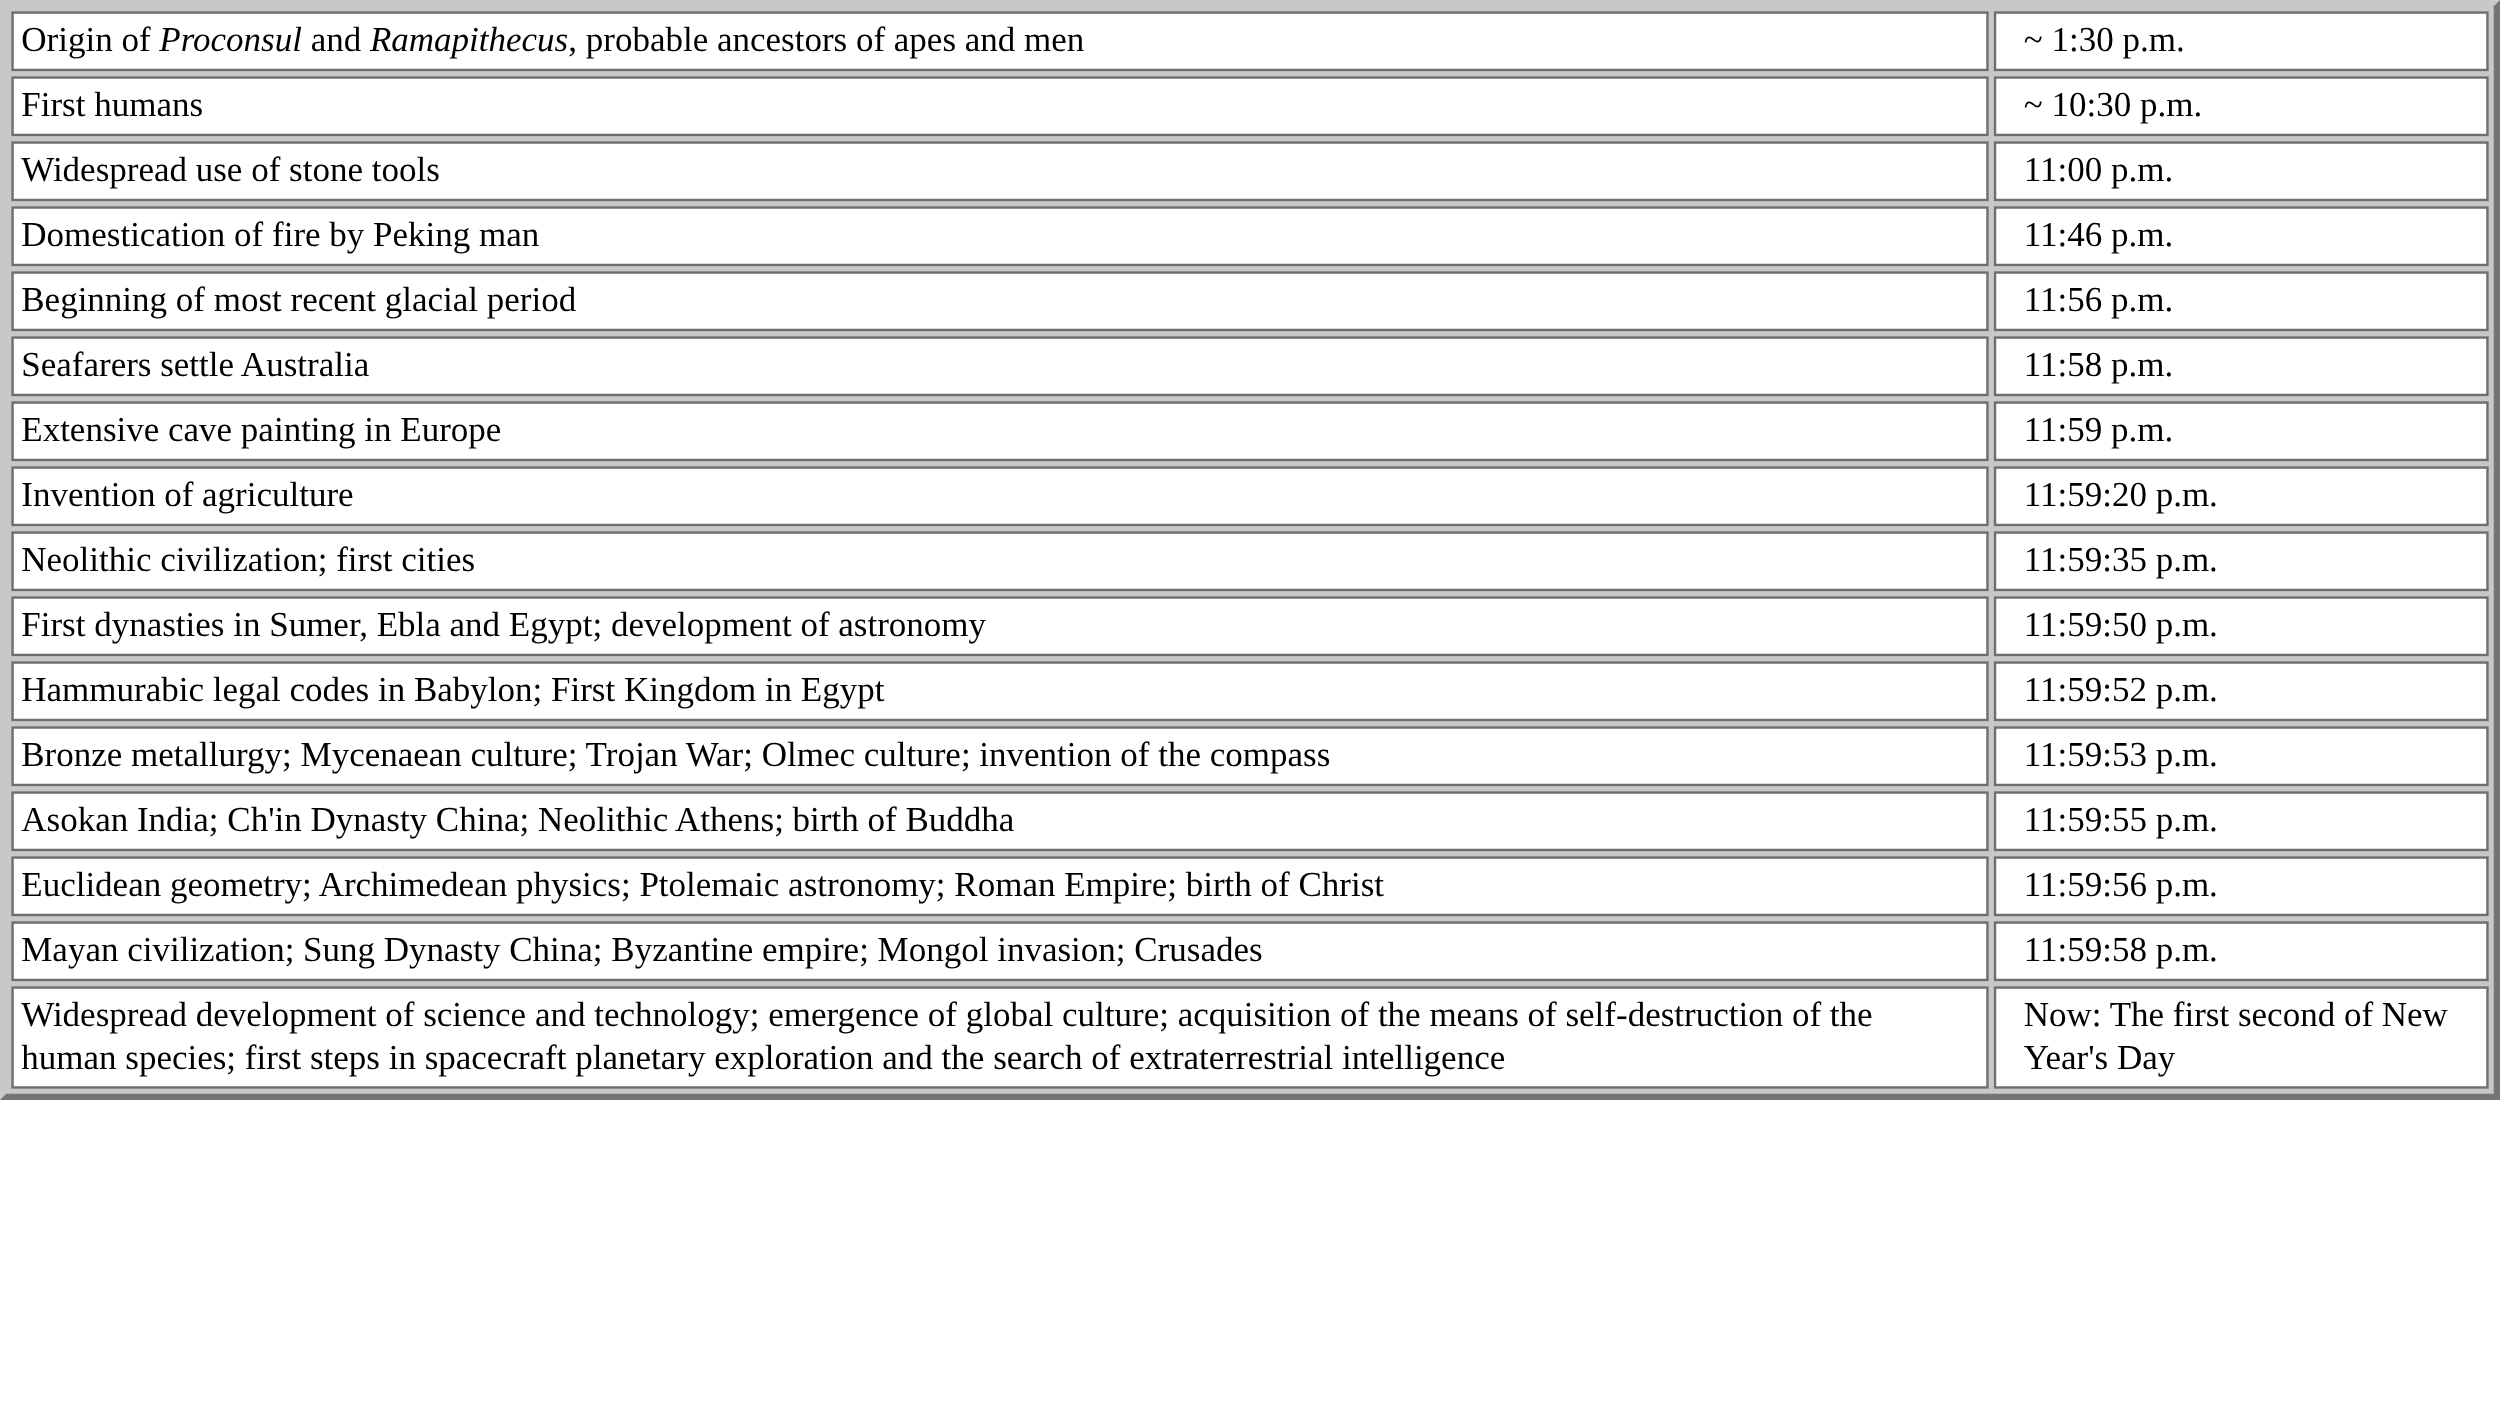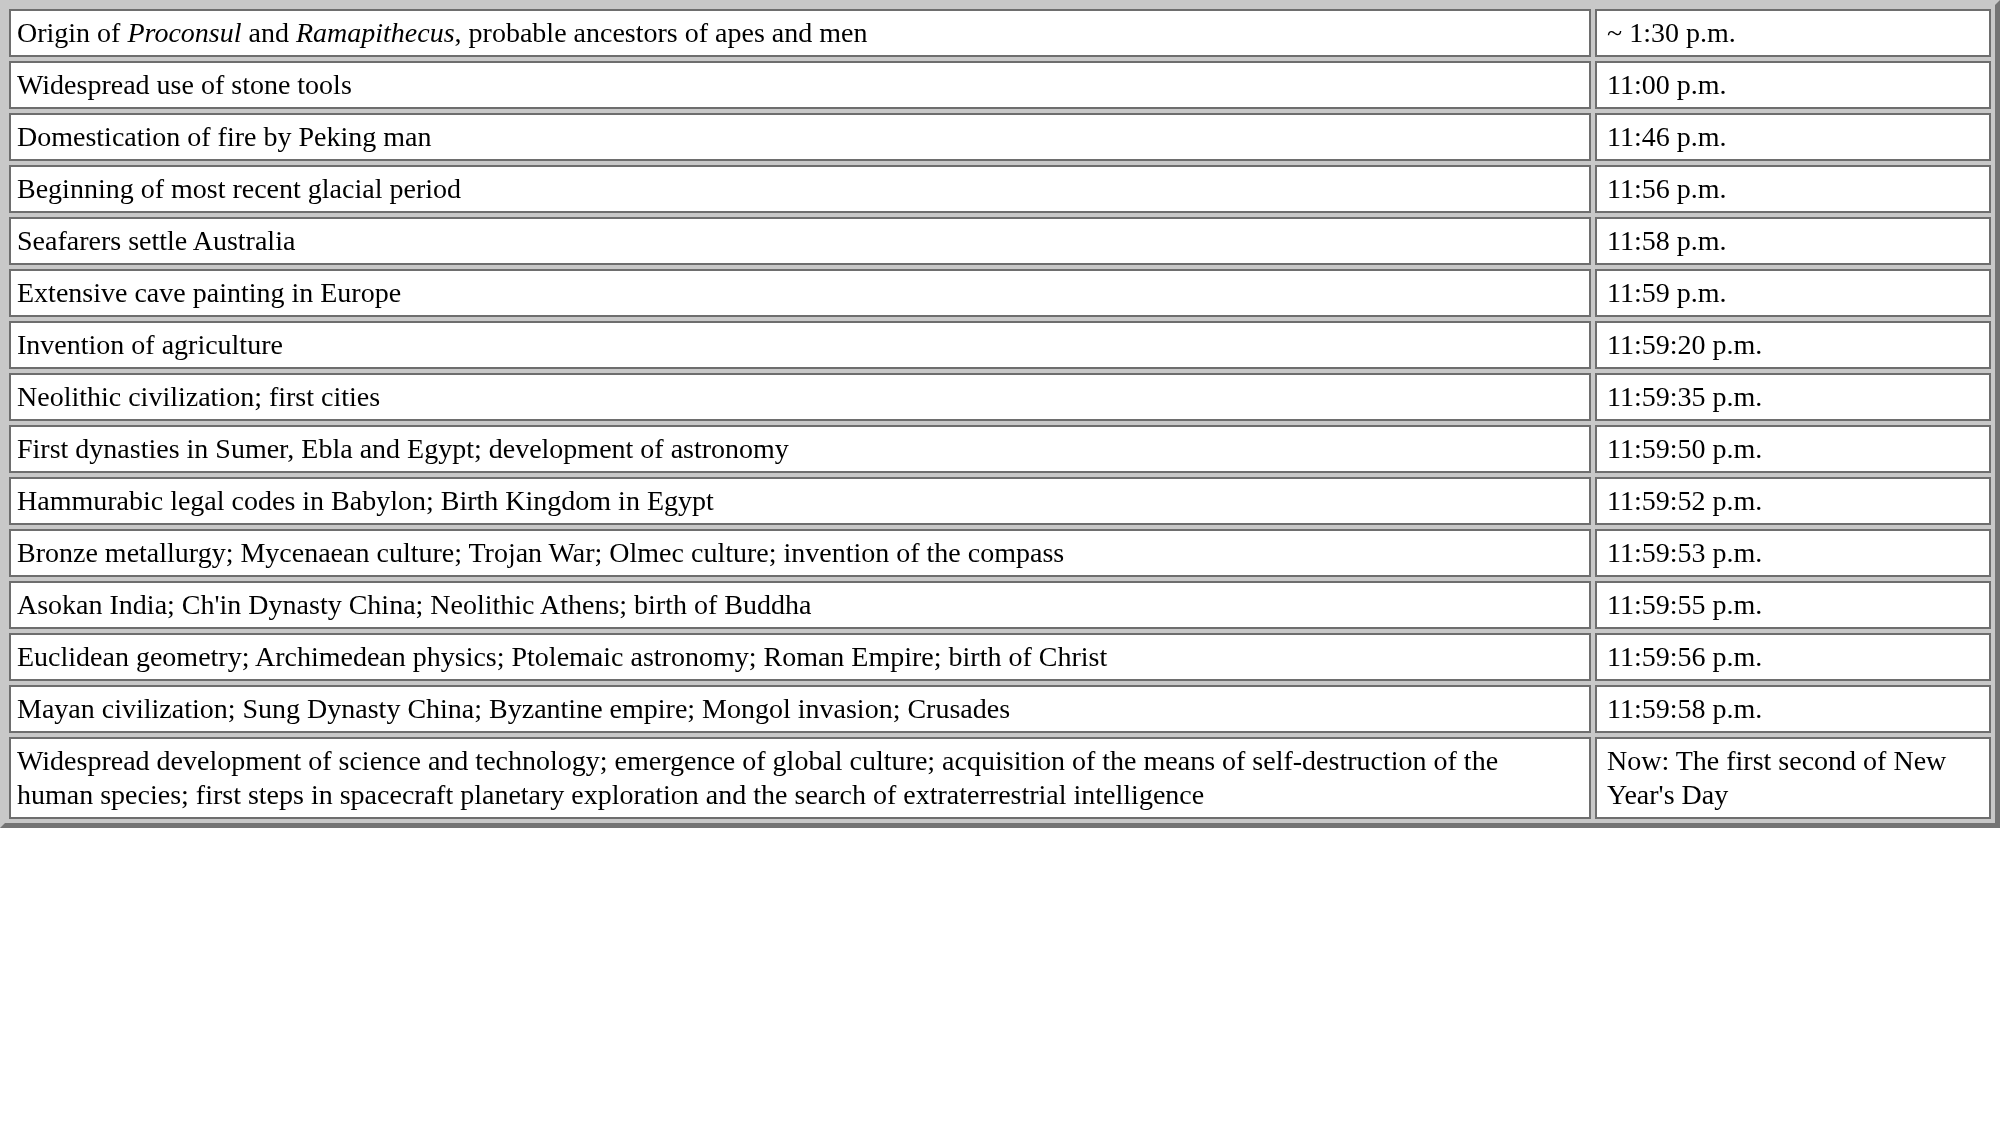--- a/index.html
+++ b/index.html
@@ -33,37 +33,41 @@
   col.col-event { width: 1582px; }
   col.col-time  { width: auto; }
   td {
     background: var(--cell-background);
     border: 2px solid var(--grid-line);
     padding: 5px 10px 5px 6px;
     vertical-align: top;
     line-height: 34px;
     overflow: hidden;
   }
-  td.time-cell { padding-left: 10px; }
+  td.time-cell { padding-left: 22px; }
   span.seg { font-style: normal; }
   span.seg.italic { font-style: italic; }
 </style>
 </head>
 <body>
 
 <div class="page">
   <table class="cosmic-table">
     <colgroup>
       <col class="col-event">
       <col class="col-time">
     </colgroup>
     <tbody>
         <tr>
           <td class="event-cell"><span class="seg">Origin of </span><span class="seg italic">Proconsul</span><span class="seg"> and </span><span class="seg italic">Ramapithecus</span><span class="seg">, probable ancestors of apes and men</span></td>
           <td class="time-cell">~ 1:30 p.m.</td>
+        </tr>
+        <tr>
+          <td class="event-cell"><span class="seg">First humans</span></td>
+          <td class="time-cell">~ 10:30 p.m.</td>
         </tr>
         <tr>
           <td class="event-cell"><span class="seg">Widespread use of stone tools</span></td>
           <td class="time-cell">11:00 p.m.</td>
         </tr>
         <tr>
           <td class="event-cell"><span class="seg">Domestication of fire by Peking man</span></td>
           <td class="time-cell">11:46 p.m.</td>
         </tr>
         <tr>
@@ -84,21 +88,21 @@
         </tr>
         <tr>
           <td class="event-cell"><span class="seg">Neolithic civilization; first cities</span></td>
           <td class="time-cell">11:59:35 p.m.</td>
         </tr>
         <tr>
           <td class="event-cell"><span class="seg">First dynasties in Sumer, Ebla and Egypt; development of astronomy</span></td>
           <td class="time-cell">11:59:50 p.m.</td>
         </tr>
         <tr>
-          <td class="event-cell"><span class="seg">Hammurabic legal codes in Babylon; Birth Kingdom in Egypt</span></td>
+          <td class="event-cell"><span class="seg">Hammurabic legal codes in Babylon; First Kingdom in Egypt</span></td>
           <td class="time-cell">11:59:52 p.m.</td>
         </tr>
         <tr>
           <td class="event-cell"><span class="seg">Bronze metallurgy; Mycenaean culture; Trojan War; Olmec culture; invention of the compass</span></td>
           <td class="time-cell">11:59:53 p.m.</td>
         </tr>
         <tr>
           <td class="event-cell"><span class="seg">Asokan India; Ch'in Dynasty China; Neolithic Athens; birth of Buddha</span></td>
           <td class="time-cell">11:59:55 p.m.</td>
         </tr>

